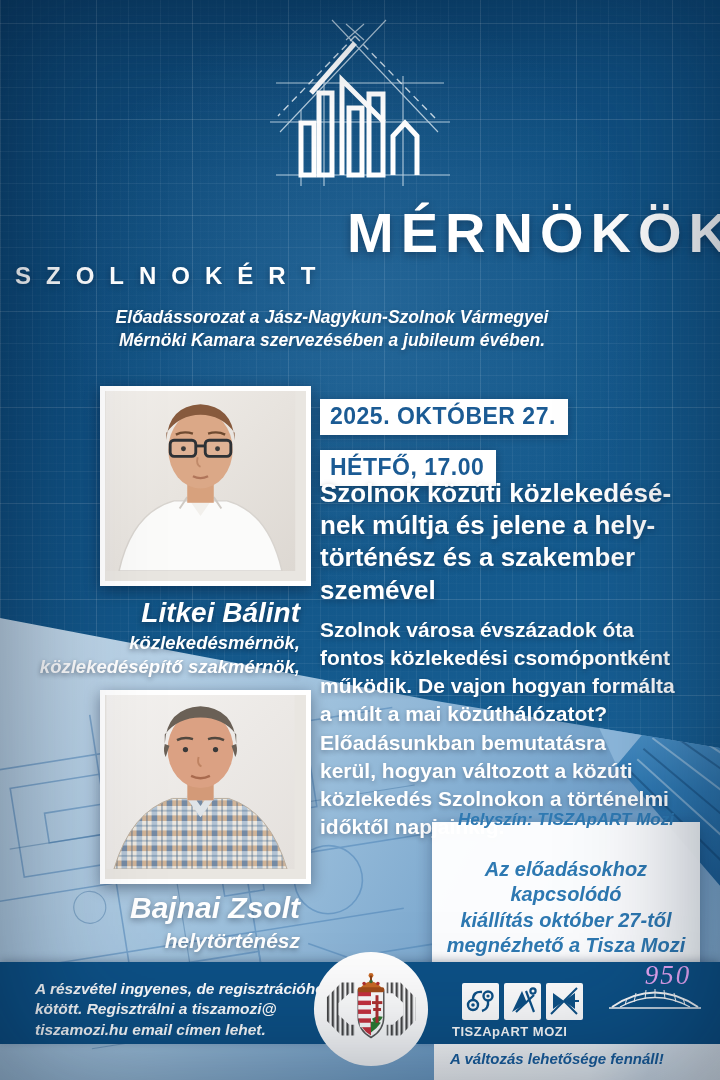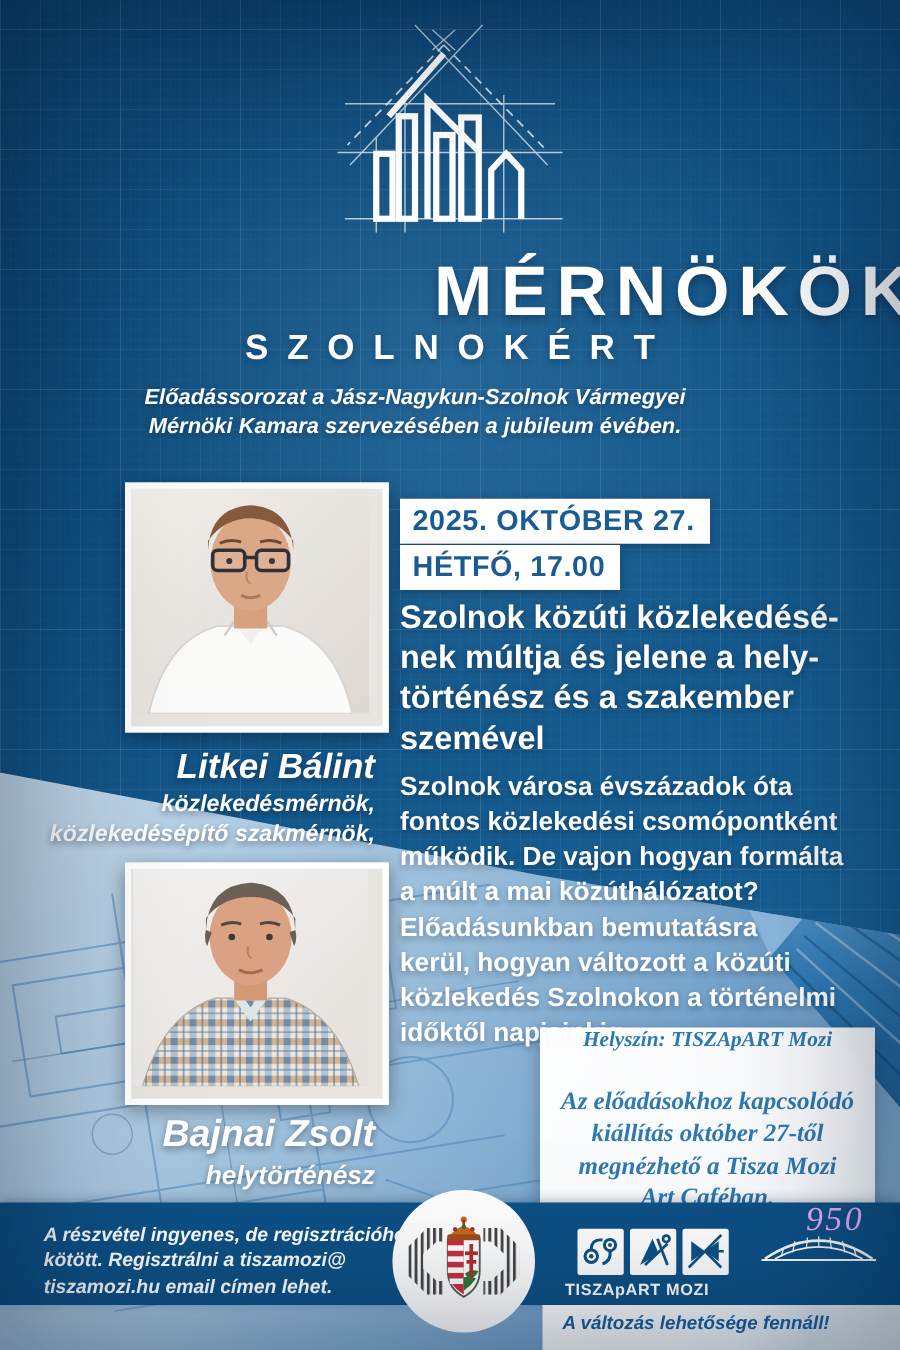--- a/index.html
+++ b/index.html
@@ -40,22 +40,22 @@
   }
 
   
   .logo-box{left:258px;top:14px;width:204px;height:182px;}
   .title{
     left:16px;top:200px;width:720px;text-align:right;
     font-size:56px;font-weight:800;letter-spacing:7px;
     text-shadow:0 3px 8px rgba(0,10,25,.35);
   }
   .subtitle{
-    left:0;top:262px;width:720px;text-align:center;
-    font-size:28px;font-weight:700;letter-spacing:15px;text-indent:15px;
+    left:0;top:262px;width:720px;text-align:left;
+    font-size:24px;font-weight:700;letter-spacing:15px;text-indent:15px;
     text-shadow:0 2px 6px rgba(0,10,25,.3);
   }
   .tagline{
     left:0;top:306px;width:664px;text-align:center;
     font-size:17.5px;font-weight:700;font-style:italic;line-height:1.32;
     text-shadow:0 2px 5px rgba(0,10,25,.3);
   }
 
   
   .photo{border:5px solid #fff;box-shadow:0 4px 14px rgba(0,10,30,.4);background:#e9e6e1;}
@@ -64,21 +64,21 @@
   .photo2{left:100px;top:690px;width:201px;height:184px;}
   .caption{right:420px;text-align:right;width:360px;}
   .caption1{top:597px;}
   .caption2{top:891px;}
   .speaker-name{font-size:28px;font-weight:800;font-style:italic;text-shadow:0 2px 6px rgba(0,10,25,.4);}
   .speaker-roles{font-size:18.5px;font-style:italic;font-weight:600;line-height:1.32;margin-top:2px;text-shadow:0 2px 5px rgba(0,10,25,.4);}
   .caption2 .speaker-name{font-size:30px;}
   .caption2 .speaker-roles{font-size:21px;}
 
   
-  .date-wrap{left:320px;top:399px;display:flex;flex-direction:column;align-items:flex-start;gap:1px;}
+  .date-wrap{left:320px;top:399px;display:flex;flex-direction:column;align-items:flex-start;gap:15px;}
   .date-chip{
     background:#fff;color:#1b5b94;font-weight:800;font-size:23px;
     padding:4px 12px 5px 10px;letter-spacing:.5px;
     box-shadow:0 2px 8px rgba(0,10,30,.3);
   }
   .event-title{
     left:320px;top:477px;width:410px;
     font-size:26px;font-weight:800;line-height:1.24;
     text-shadow:0 2px 6px rgba(0,10,25,.35);
   }
@@ -88,21 +88,21 @@
     text-shadow:0 2px 5px rgba(0,10,25,.3);
   }
 
   
   .venue-box{
     left:432px;top:822px;width:268px;height:150px;
     background:rgba(255,255,255,.97);
     box-shadow:0 4px 14px rgba(0,20,45,.3);
     color:#2e79b2;text-align:center;
     display:flex;flex-direction:column;justify-content:center;gap:18px;
-    padding:8px 10px;box-sizing:border-box;font-family:Liberation Serif, serif;
+    padding:8px 10px;box-sizing:border-box;
   }
   .venue-name{font-size:17px;font-weight:800;font-style:italic;}
   .venue-address{font-size:13.5px;font-weight:600;font-style:italic;margin-top:1px;}
   .venue-exhibition{font-size:20px;font-weight:700;font-style:italic;line-height:1.28;margin-top:9px;}
 
   
   .footer-bar{left:0;top:962px;width:720px;height:82px;background:#0d5186;box-shadow:0 -2px 8px rgba(0,15,35,.25);}
   .ribbon{
     left:434px;top:1044px;width:286px;height:36px;
     background:linear-gradient(100deg,#ffffff 0%,#f2f7fb 55%,#dfeaf3 75%,#eef4f9 100%);

